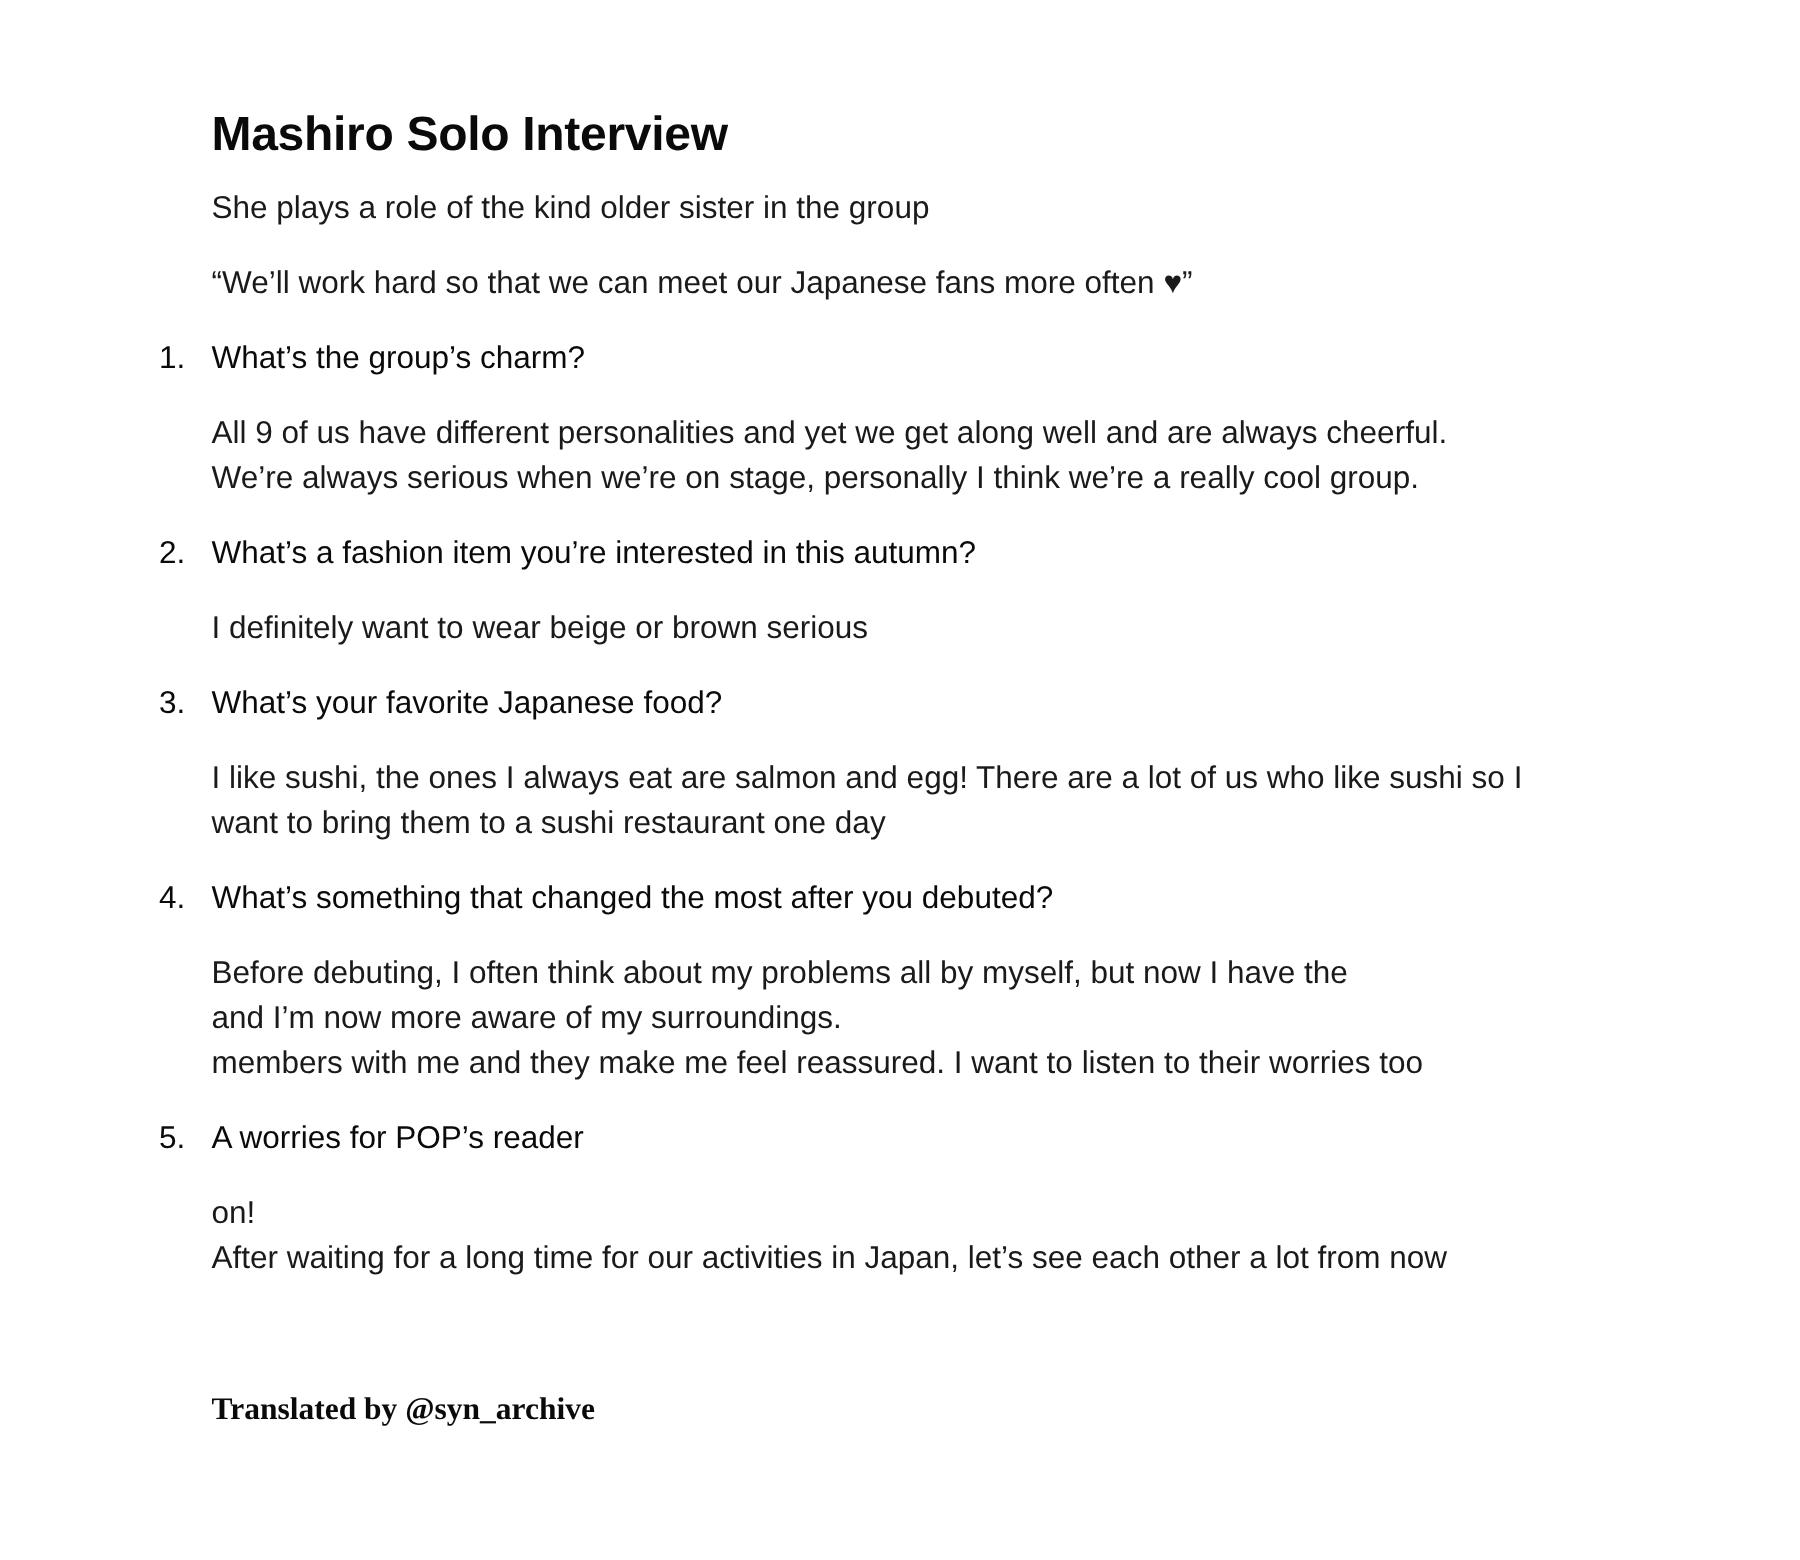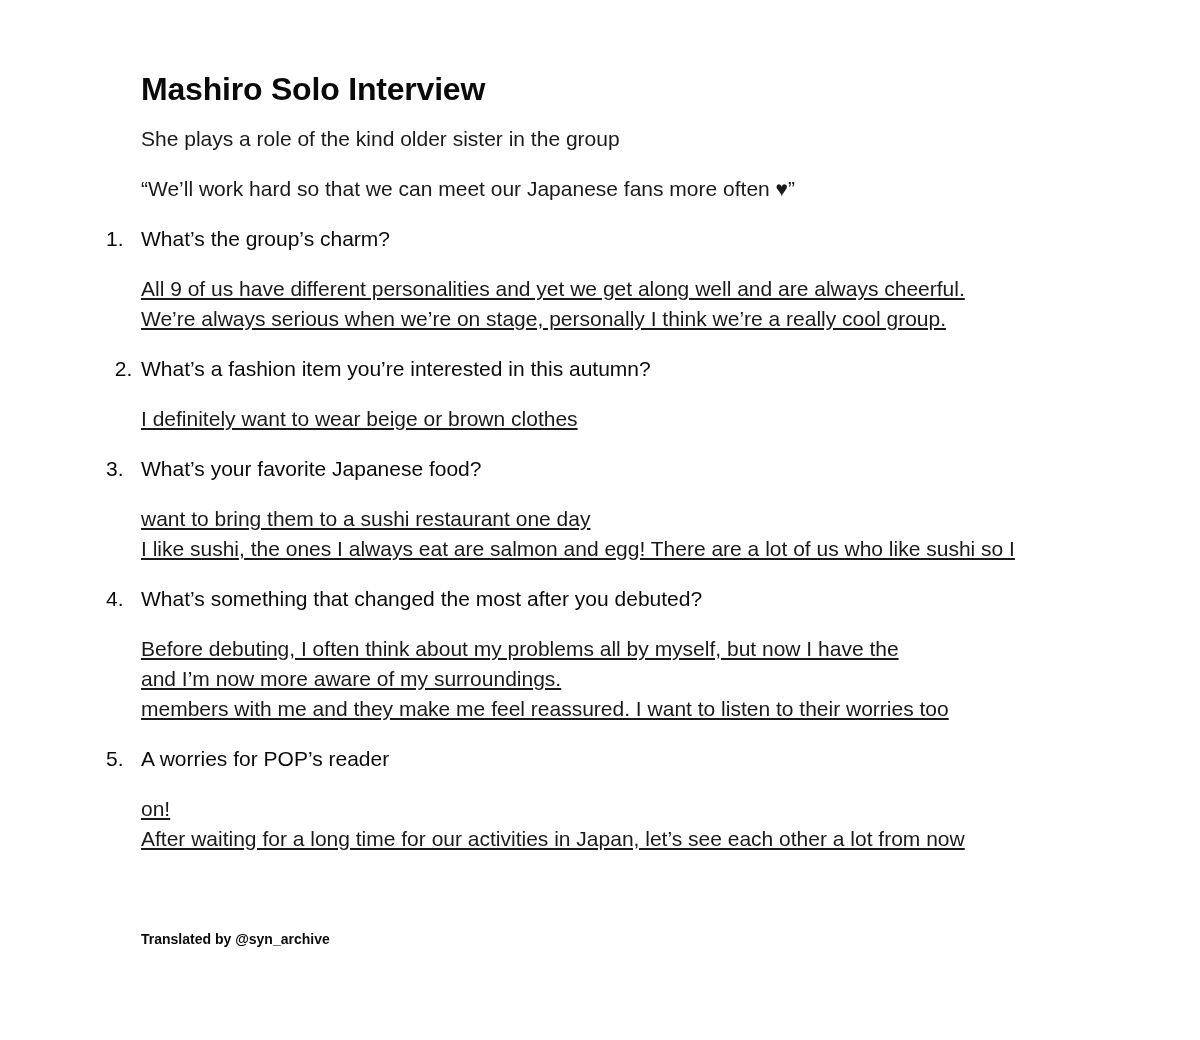--- a/index.html
+++ b/index.html
@@ -57,31 +57,31 @@
       width: 35px;
     }
     .answer {
       position: absolute;
       left: 141px;
       margin: 0;
       font-size: 21px;
       line-height: 30px;
       color: #1a1a1a;
       width: 1000px;
-      text-decoration: underline;
     }
     .credit {
       position: absolute;
       left: 141px;
       top: 924px;
       margin: 0;
-      font-size: 14px;
+      font-size: 21px;
       line-height: 30px;
       font-weight: bold;
       color: #0a0a0a;
+      font-family: Liberation Serif, serif;
     }
   </style>
 </head>
 <body>
 
 <div class="page">
 
   <h1 class="title">Mashiro Solo Interview</h1>
 
   <p class="line" style="top:174px;">“We’ll work hard so that we can meet our Japanese fans more often ♥”</p>
@@ -92,35 +92,35 @@
     <p class="question" style="top:224px;">
       <span class="num">1.</span><span>What’s the group’s charm?</span>
     </p>
     <div class="answer" style="top:274px;">
       <div>All 9 of us have different personalities and yet we get along well and are always cheerful.</div>
       <div>We’re always serious when we’re on stage, personally I think we’re a really cool group.</div>
     </div>
   </div>
 
   <div>
-    <p class="question" style="top:354px;text-align:center;">
+    <p class="question" style="top:354px;">
       <span class="num">2.</span><span>What’s a fashion item you’re interested in this autumn?</span>
     </p>
     <div class="answer" style="top:404px;">
-      <div>I definitely want to wear beige or brown clothes</div>
+      <div>I definitely want to wear beige or brown serious</div>
     </div>
   </div>
 
   <div>
     <p class="question" style="top:454px;">
       <span class="num">3.</span><span>What’s your favorite Japanese food?</span>
     </p>
     <div class="answer" style="top:504px;">
+      <div>I like sushi, the ones I always eat are salmon and egg! There are a lot of us who like sushi so I</div>
       <div>want to bring them to a sushi restaurant one day</div>
-      <div>I like sushi, the ones I always eat are salmon and egg! There are a lot of us who like sushi so I</div>
     </div>
   </div>
 
   <div>
     <p class="question" style="top:584px;">
       <span class="num">4.</span><span>What’s something that changed the most after you debuted?</span>
     </p>
     <div class="answer" style="top:634px;">
       <div>Before debuting, I often think about my problems all by myself, but now I have the</div>
       <div>and I’m now more aware of my surroundings.</div>

